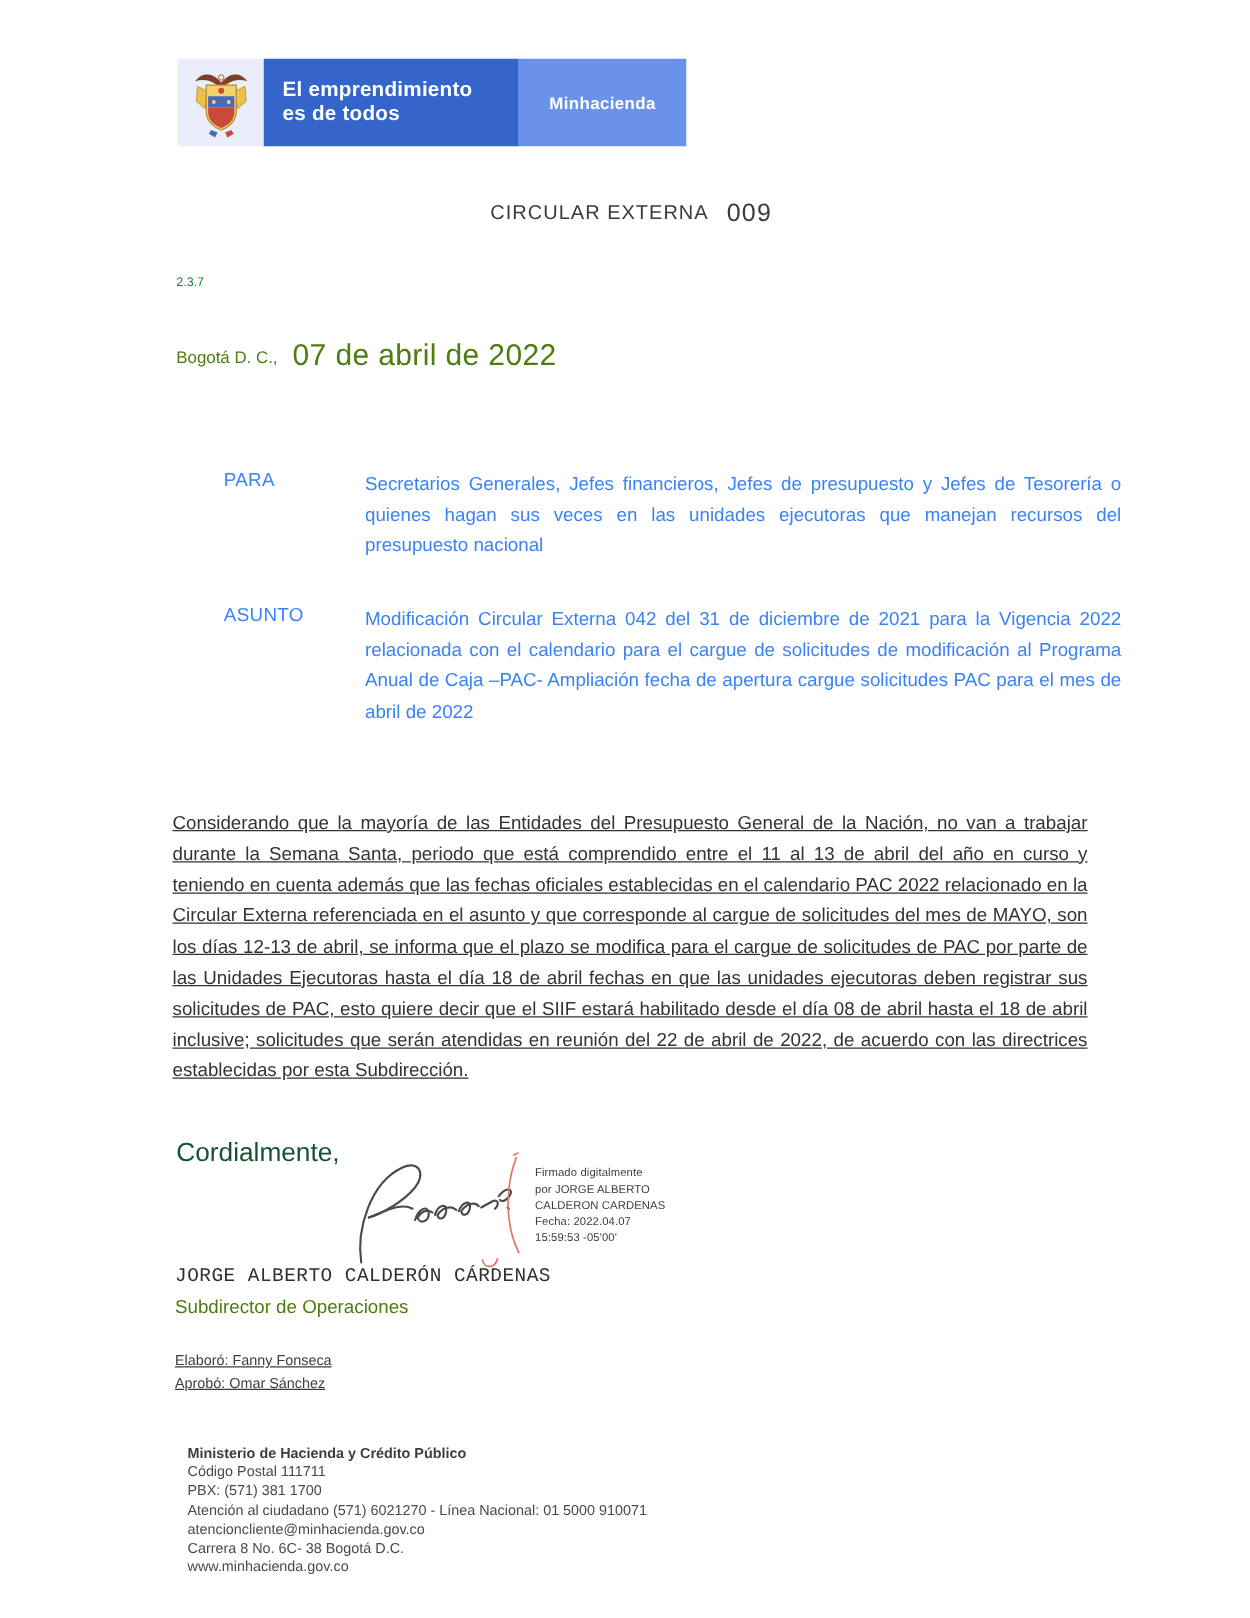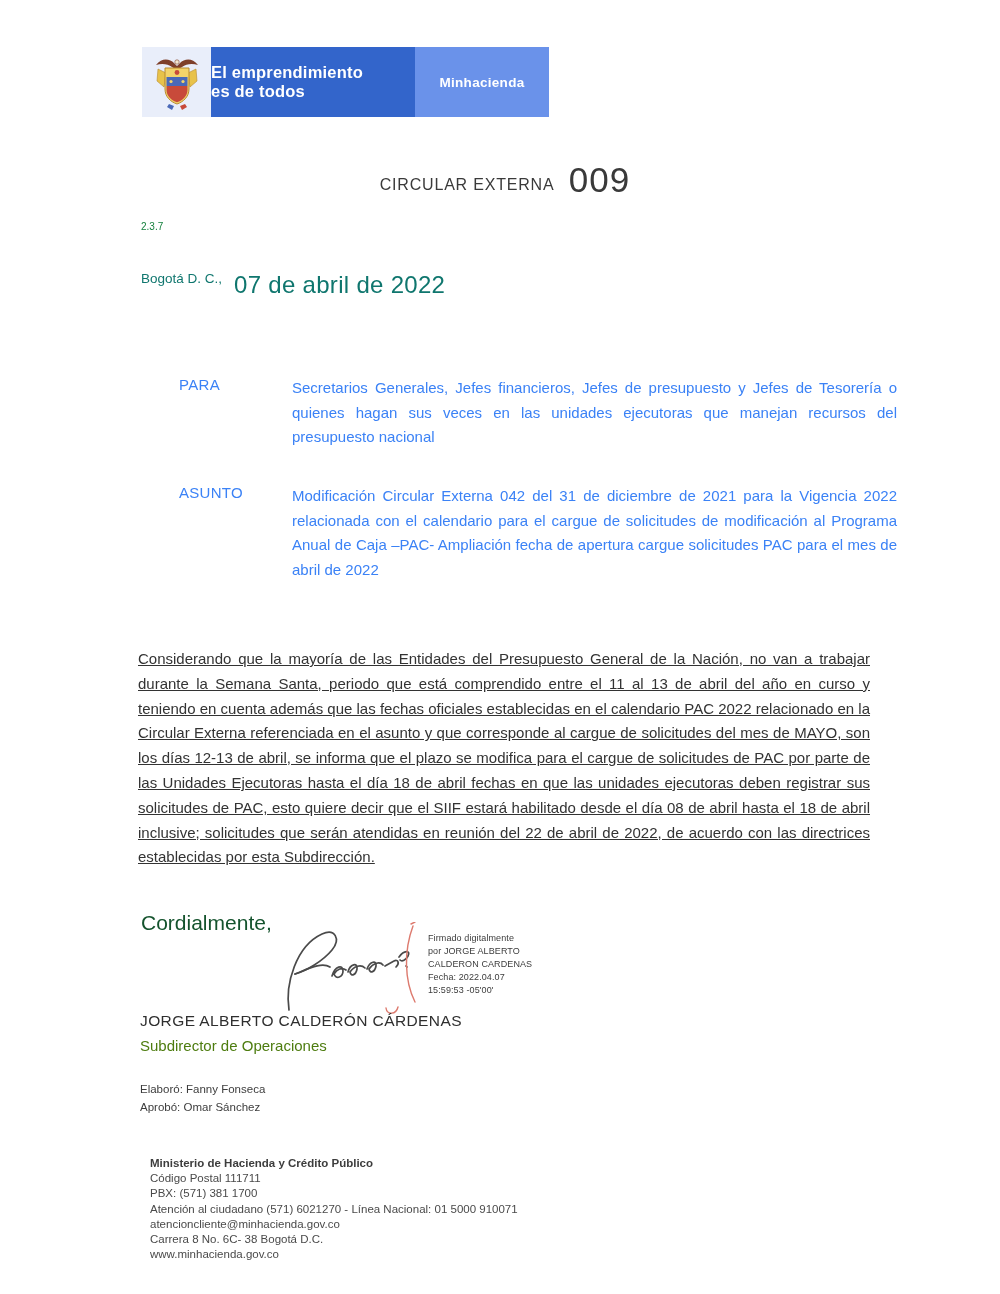--- a/index.html
+++ b/index.html
@@ -8,38 +8,38 @@
   .page {
     position:relative; width:1000px; height:1294px; margin:0 auto;
     background:#ffffff; overflow:hidden;
   }
 
   
   .logo-band { position:absolute; left:142px; top:47px; height:70px; display:flex; }
   .coat-box { width:69px; height:70px; background:#e9eefa; display:flex; align-items:center; justify-content:center; }
   .slogan-box {
     width:204px; height:70px; background:#3365cb; color:#fff;
-    display:flex; flex-direction:column; justify-content:center; 
+    display:flex; flex-direction:column; justify-content:center; padding-left:15px;
     font-weight:bold; font-size:16.5px; line-height:19px; letter-spacing:0.2px;
   }
   .brand-box {
     width:134px; height:70px; background:#6a92ea; color:#fff;
     display:flex; align-items:center; justify-content:center;
     font-weight:bold; font-size:13.5px; letter-spacing:0.3px;
   }
 
   
   .doc-title {
     position:absolute; left:140px; top:160px; width:730px; text-align:center;
     color:#3a3a3a; white-space:nowrap;
   }
   .title-label { font-size:16px; letter-spacing:0.8px; vertical-align:baseline; }
-  .title-number { font-size:35px; letter-spacing:1px; margin-left:10px; vertical-align:-2px;margin-top:16px; }
+  .title-number { font-size:20px; letter-spacing:1px; margin-left:10px; vertical-align:-2px;margin-top:16px; }
   .ref-code { position:absolute; left:141px; top:221px; font-size:10px; color:#15803d; }
-  .dateline { position:absolute; left:141px; top:271px; display:flex; align-items:flex-start; color:#0f766e; }
+  .dateline { position:absolute; left:141px; top:271px; display:flex; align-items:center; color:#4d7c0f; }
   .dateline .city { font-size:13.5px; }
   .dateline .date { font-size:24px; margin-left:12px; letter-spacing:0.3px; }
 
   
   .field { position:absolute; left:150px; width:718px; display:flex; color:#3b82f6;margin-left:29px; }
   .field-para { top:376px; }
   .field-asunto { top:484px; }
   .field-label { width:113px; flex:none; font-size:15px; letter-spacing:0.3px; }
   .field-text { width:605px; font-size:15px; line-height:24.5px; text-align:justify; }
 
@@ -50,25 +50,25 @@
   }
   .closing { position:absolute; left:141px; top:911px; font-size:21px; color:#14532d; }
 
   
   .sig-area { position:absolute; left:282px; top:920px; width:280px; height:100px; }
   .sig-scribble { position:absolute; left:0; top:2px; }
   .digital-stamp {
     position:absolute; left:146px; top:12px; font-size:9px; line-height:13px;
     color:#3c3c3c; letter-spacing:0.1px; white-space:nowrap;
   }
-  .sig-name { position:absolute; left:140px; top:1012px; font-size:15.5px; letter-spacing:0.4px; color:#2f2f2f; }
+  .sig-name { position:absolute; left:140px; top:1012px; font-size:15.5px; letter-spacing:0.4px; color:#2f2f2f;font-family:Liberation Mono, monospace; }
   .sig-role { position:absolute; left:140px; top:1037px; font-size:15px; color:#4d7c0f; }
 
   
-  .credits { position:absolute; left:140px; top:1081px; font-size:11.5px; line-height:17.5px; color:#3d3d3d; }
+  .credits { position:absolute; left:140px; top:1081px; font-size:11.5px; line-height:17.5px; color:#3d3d3d;text-decoration:underline; }
   .page-footer { position:absolute; left:150px; top:1156px; font-size:11.5px; line-height:15.2px; color:#4a4a4a; }
   .footer-org { font-weight:bold; color:#3d3d3d; }
 </style>
 </head>
 <body>
 
 <div class="page">
 
   <header class="logo-band">
     <div class="coat-box">

